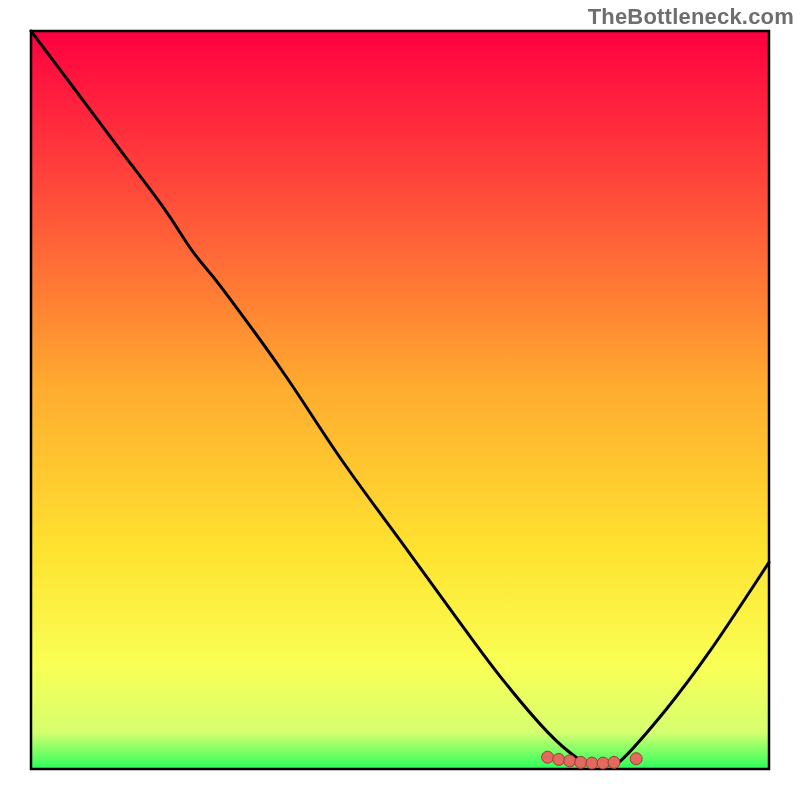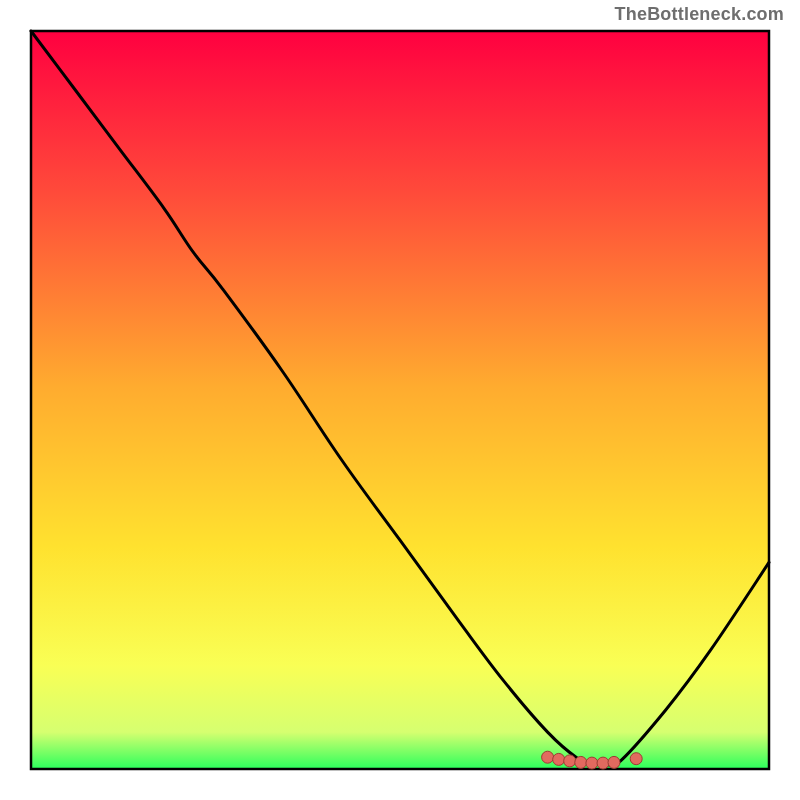--- a/index.html
+++ b/index.html
@@ -11,22 +11,22 @@
     font-family: Arial, Helvetica, sans-serif;
   }
   .container {
     position: relative;
     width: 800px;
     height: 800px;
   }
   .watermark {
     position: absolute;
     top: 4px;
-    right: 16px;
-    font-size: 18px;
+    right: 6px;
+    font-size: 22px;
     font-weight: 600;
     color: #6e6e6e;
     letter-spacing: 0.2px;
   }
   svg {
     position: absolute;
     top: 0;
     left: 0;
   }
 </style>

